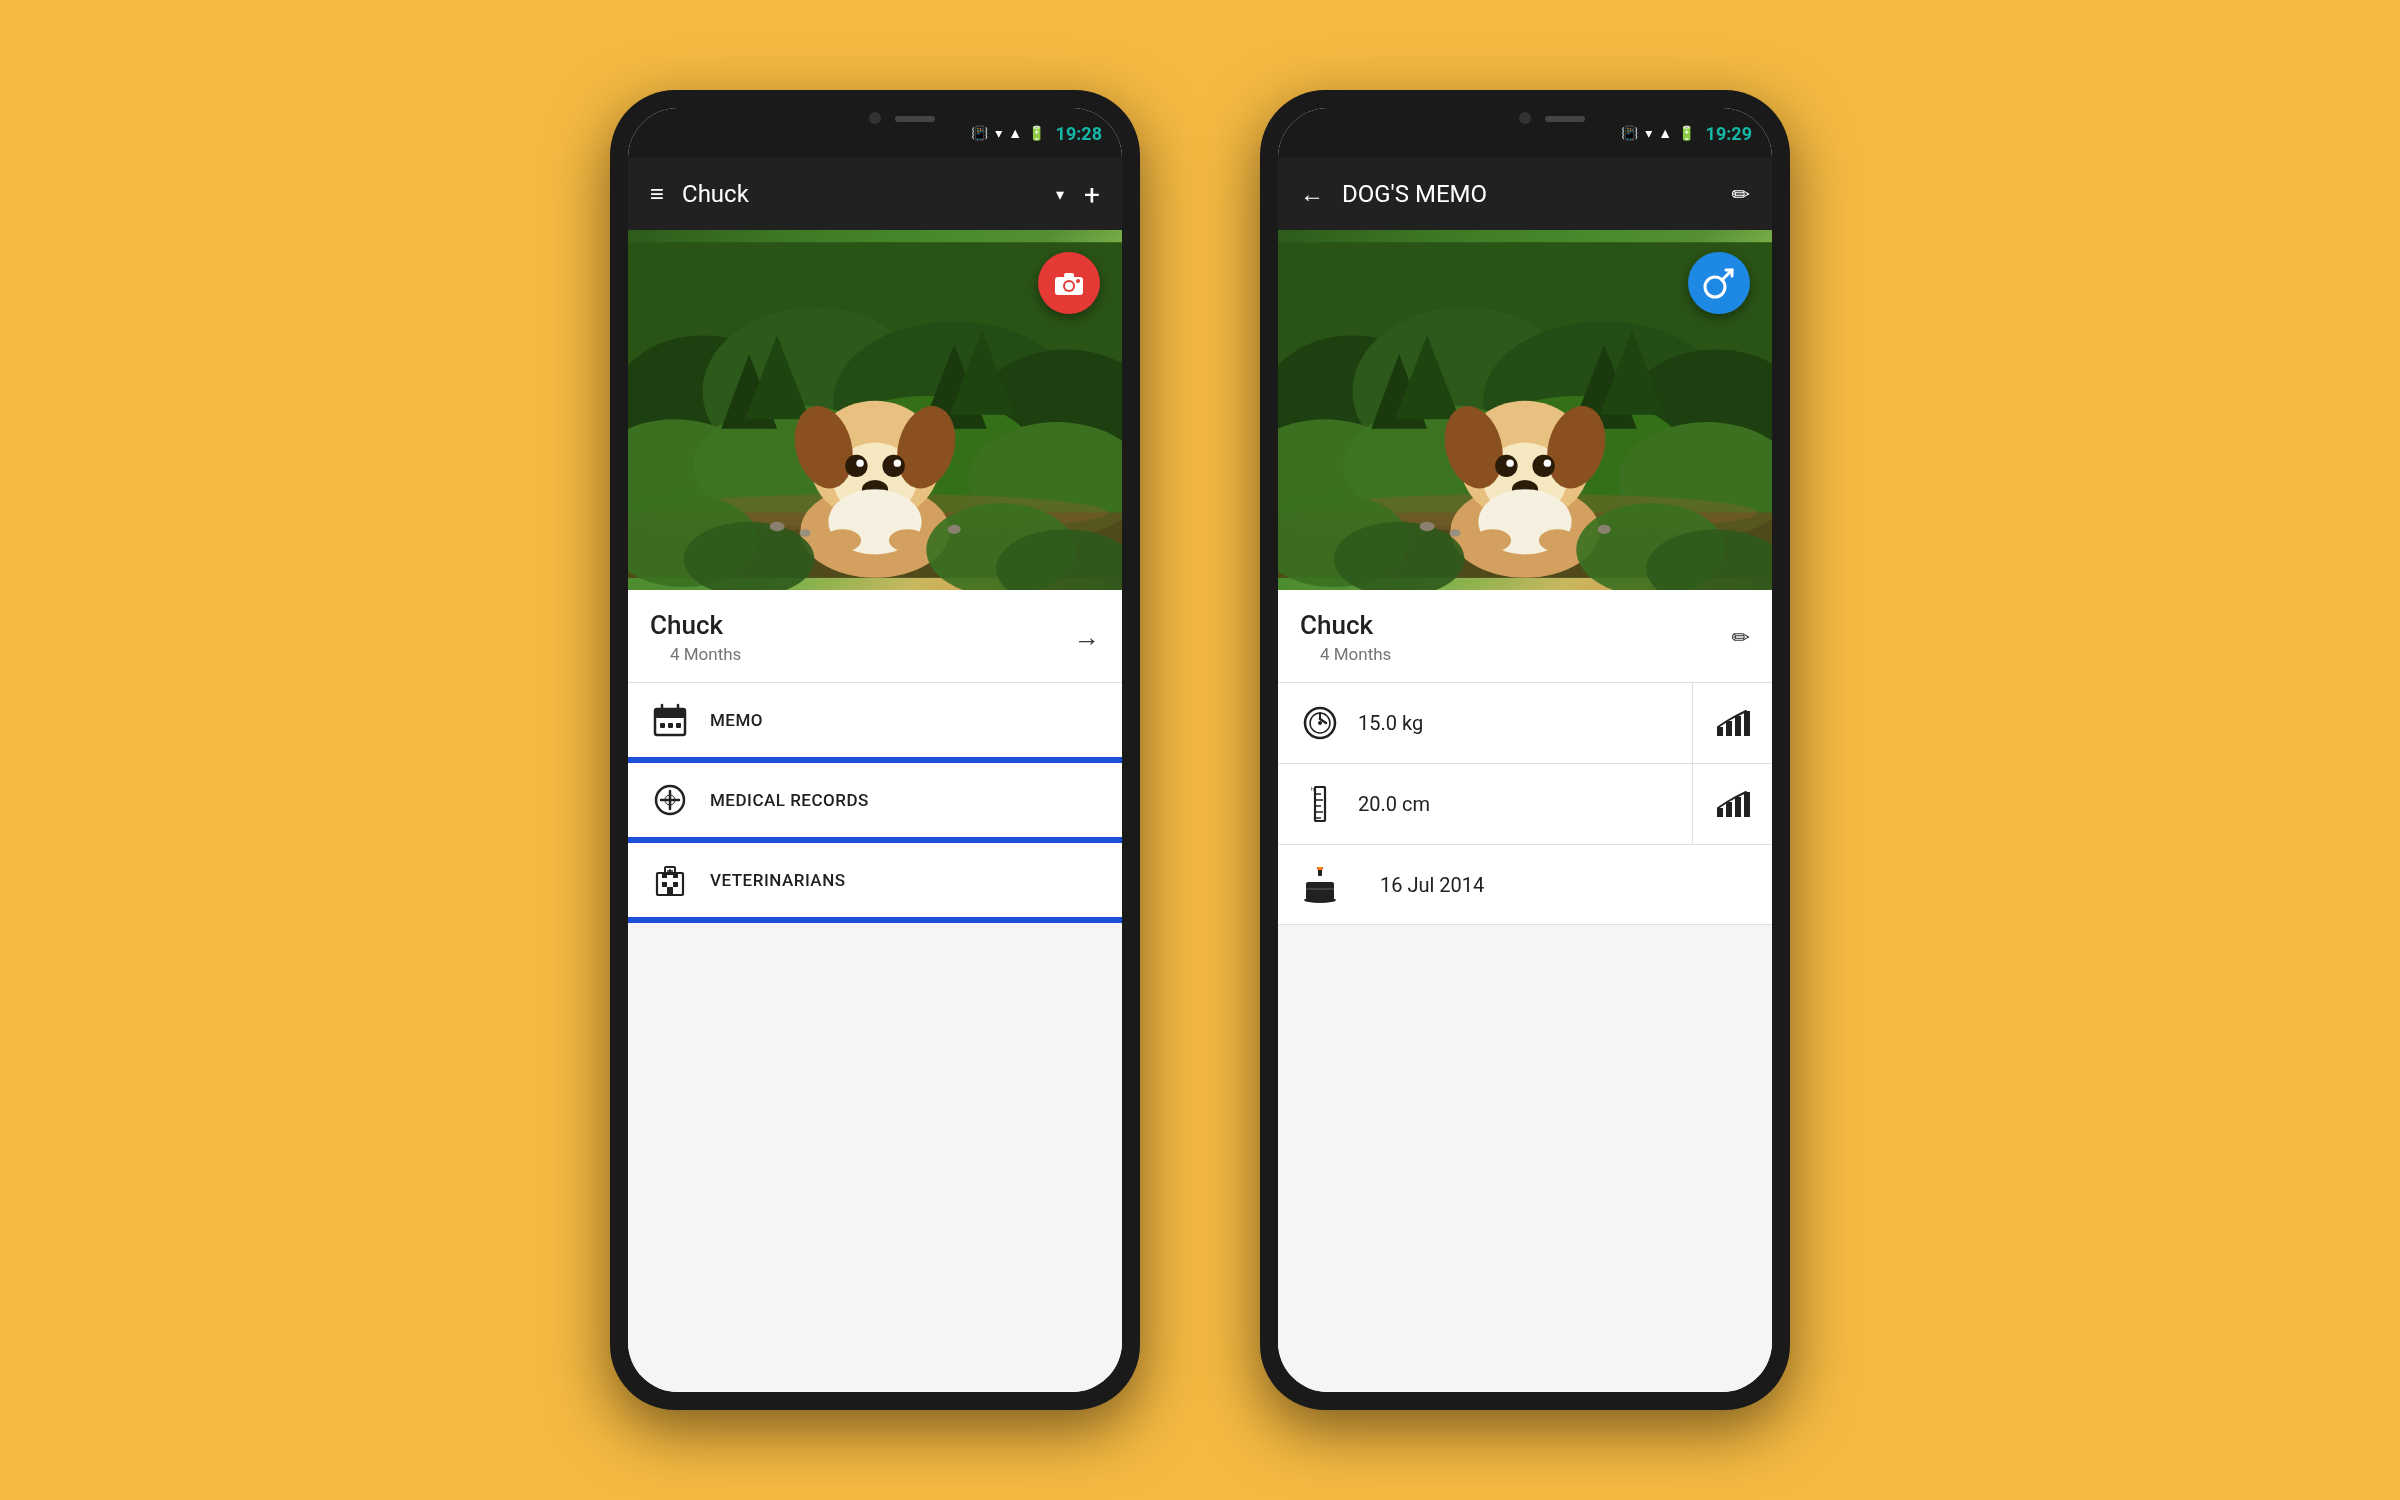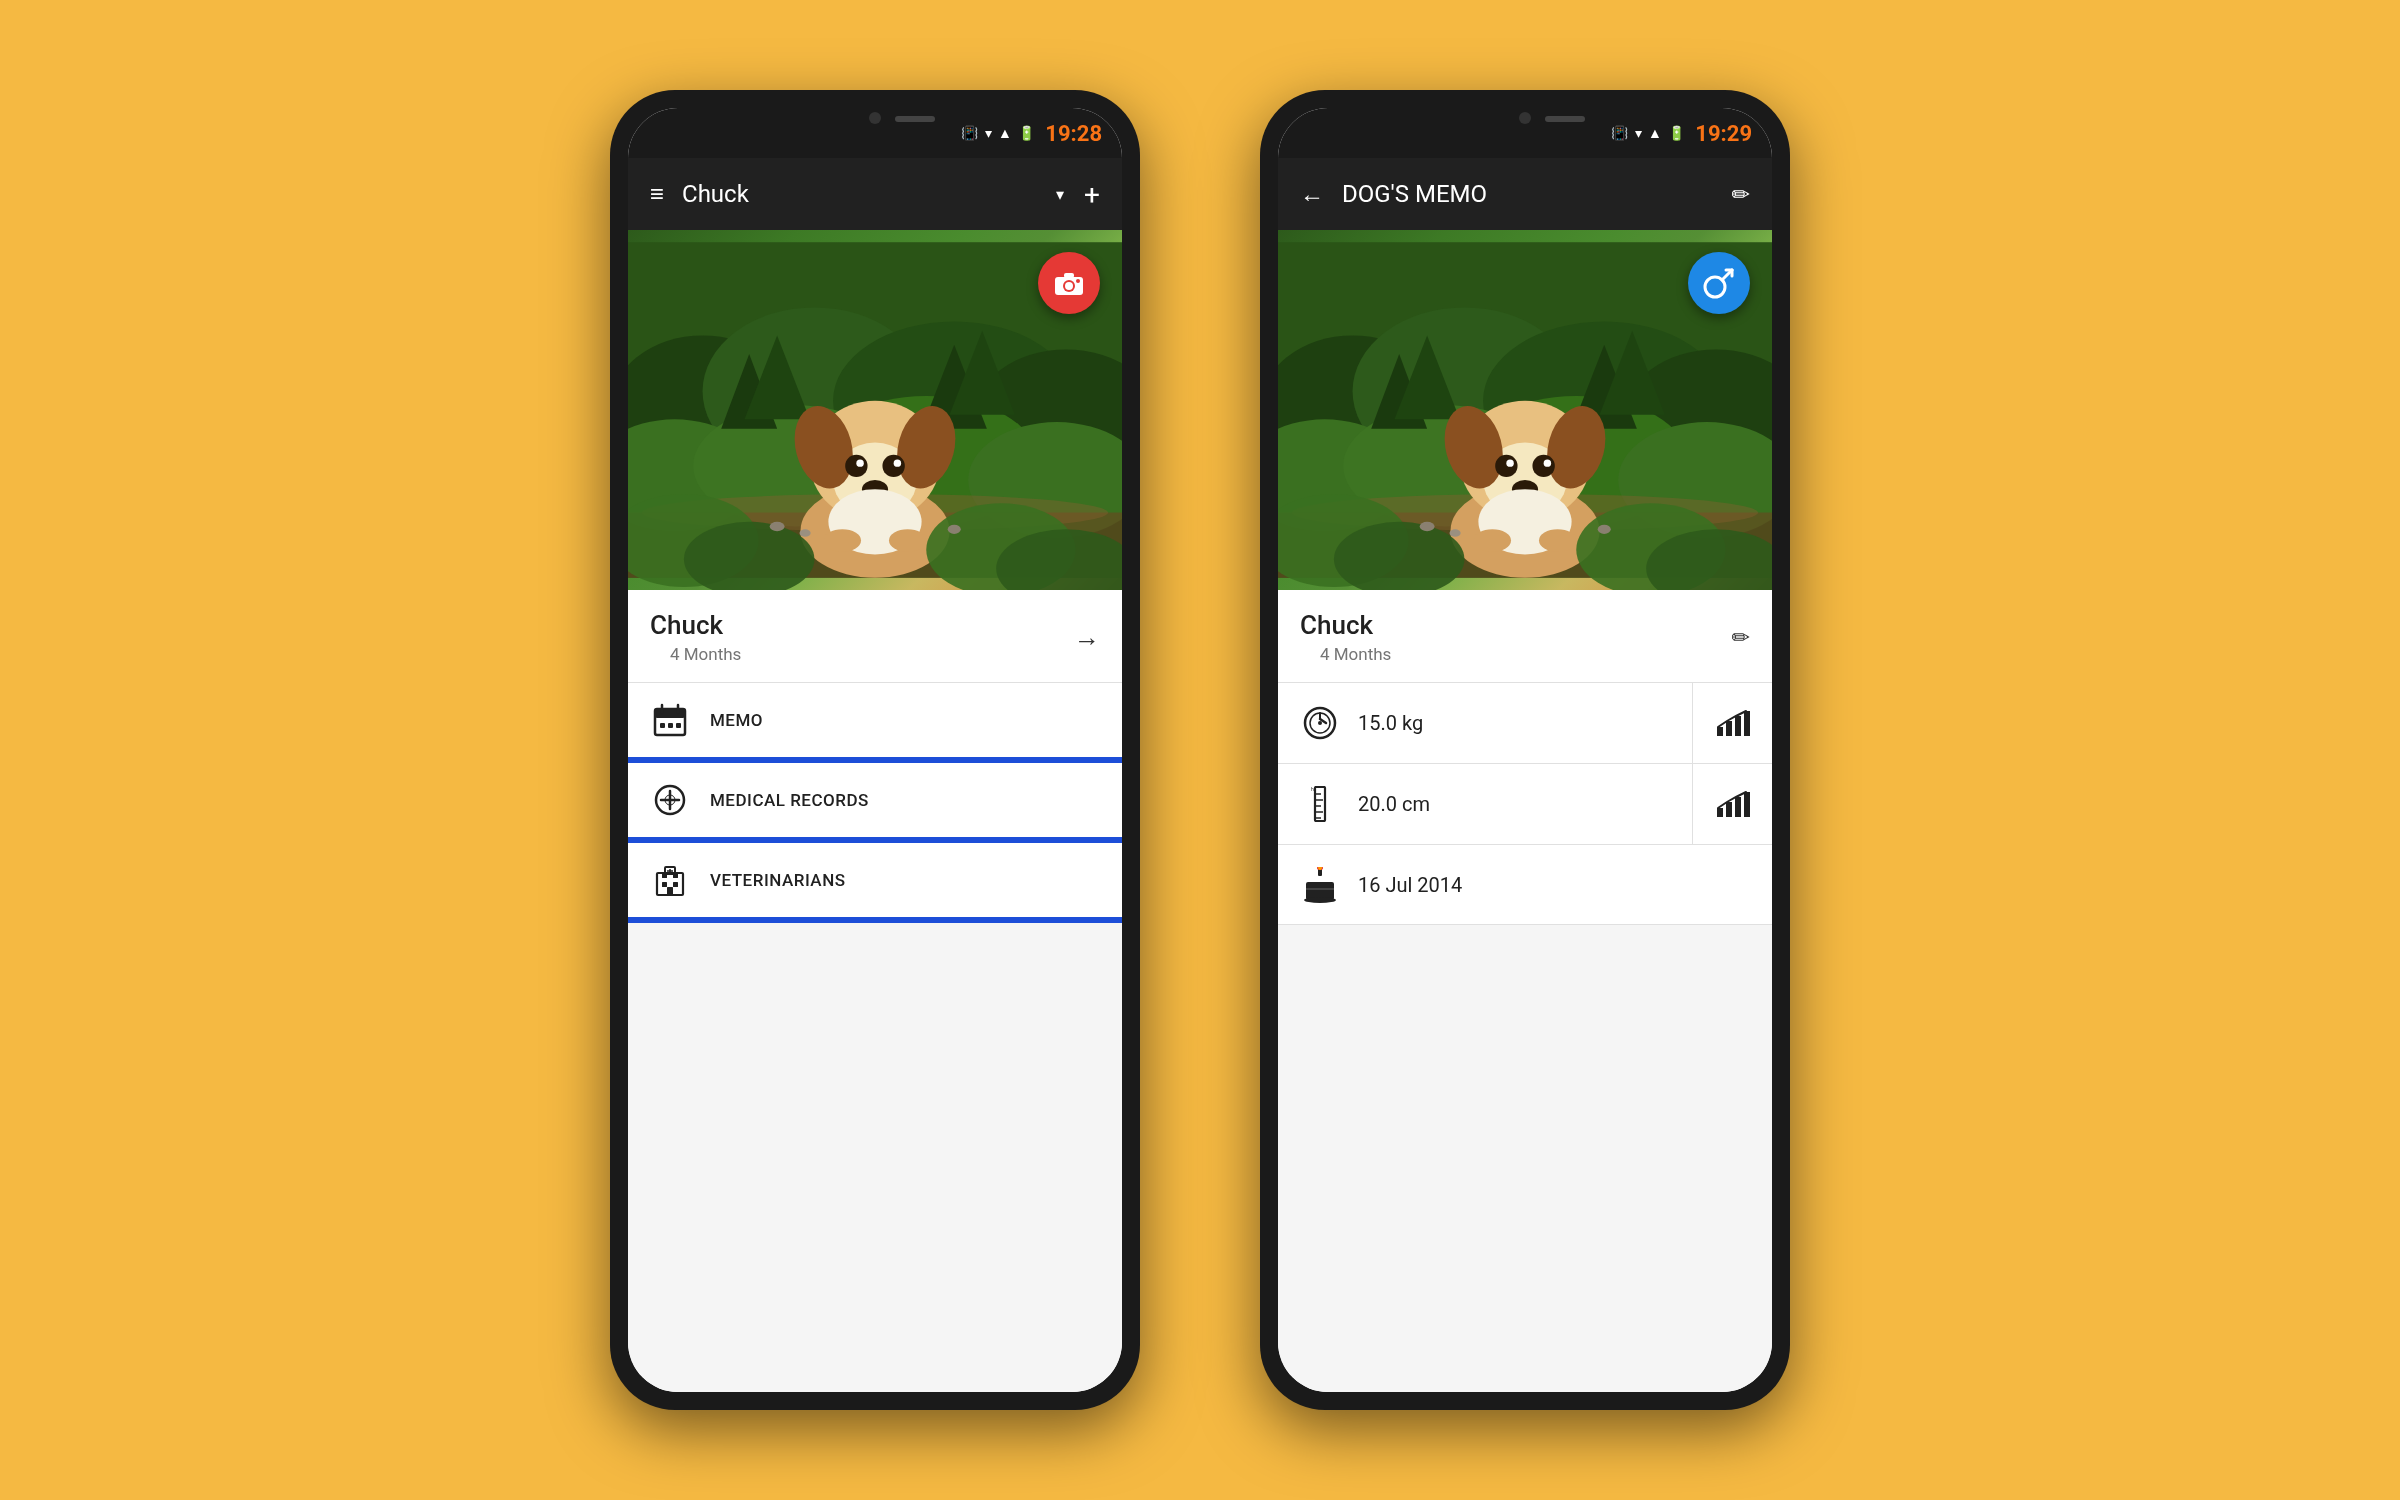--- a/index.html
+++ b/index.html
@@ -66,22 +66,22 @@
       background: #1a1a1a;
       height: 50px;
       display: flex;
       align-items: center;
       justify-content: flex-end;
       padding: 0 20px;
       flex-shrink: 0;
     }
 
     .status-bar .time {
-      color: #f97316;
-      font-size: 22px;
+      color: #14b8a6;
+      font-size: 18px;
       font-weight: bold;
     }
 
     .status-icons {
       display: flex;
       align-items: center;
       gap: 6px;
       margin-right: 10px;
     }
 
@@ -290,20 +290,21 @@
 
     
     .birthday-row {
       display: flex;
       align-items: center;
       padding: 22px;
       height: 80px;
       background: white;
       border-bottom: 1px solid #e0e0e0;
       flex-shrink: 0;
+      gap: 22px;
     }
 
     .birthday-icon {
       width: 40px;
       height: 40px;
       display: flex;
       align-items: center;
       justify-content: center;
       margin-right: 18px;
     }

